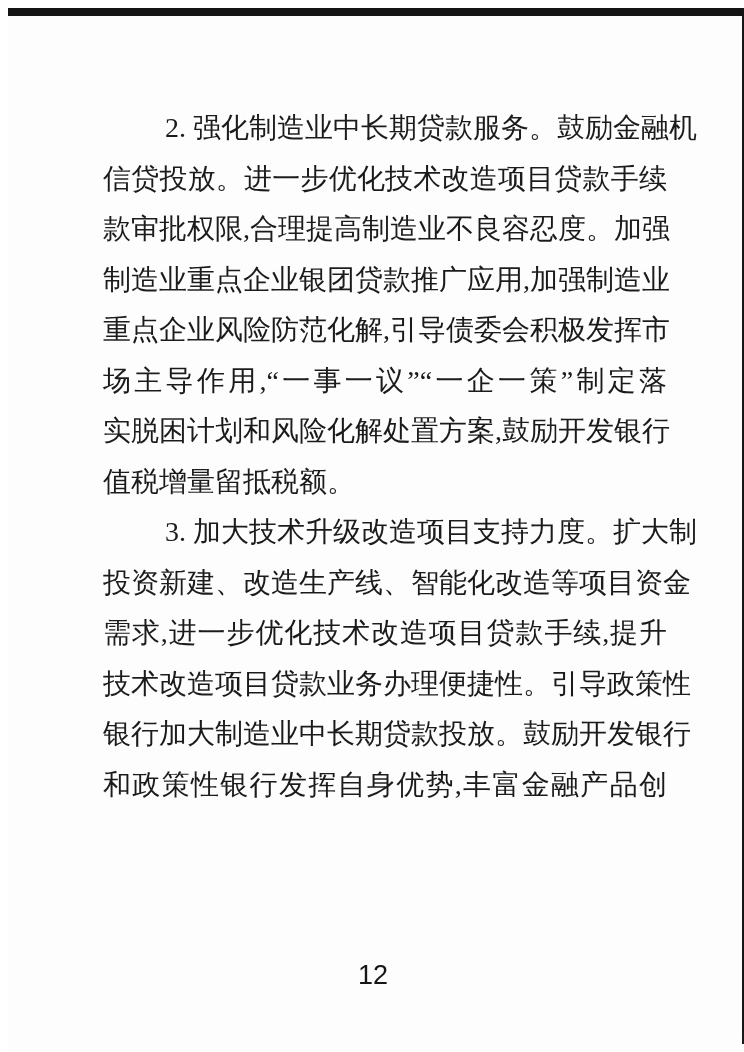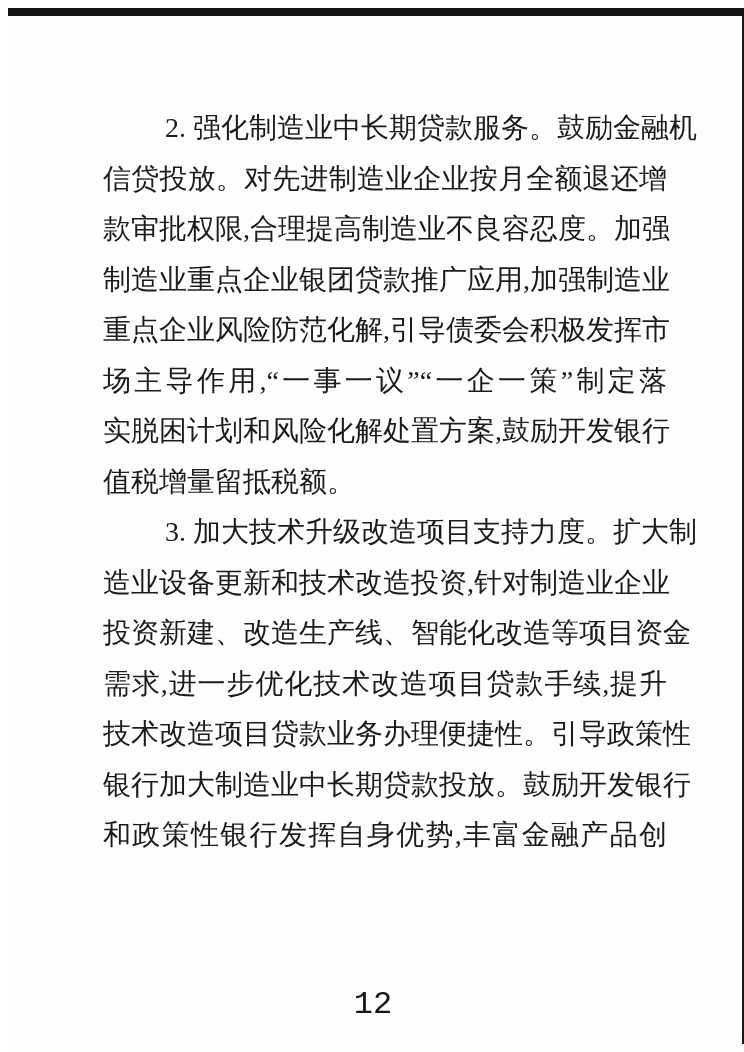--- a/index.html
+++ b/index.html
@@ -54,50 +54,49 @@
     overflow: visible;
   }
   .line.indent { text-indent: 62px; }
   .line.short {
     text-align: right;
     text-align-last: left;
   }
   
   .page-number {
     position: absolute;
-    left: 87px; top: 976px;
+    left: 87px; top: 946px;
     width: 556px; height: 34px;
     line-height: 34px;
     text-align: center;
-    font-family: Liberation Mono, monospace;
-    font-size: 32px;
+    font-family: Liberation Sans, sans-serif;
+    font-size: 27px;
     color: #161616;
   }
 </style>
 </head>
 <body>
 
 <div class="page">
 
   <div class="edge-top"></div>
   <div class="edge-right"></div>
   <div class="edge-right-cap"></div>
   <div class="edge-right-blob"></div>
 
   <div class="text-block">
     <div class="line indent">2. 强化制造业中长期贷款服务。鼓励金融机</div>
-    <div class="line">信贷投放。对先进制造业企业按月全额退还增</div>
+    <div class="line">信贷投放。进一步优化技术改造项目贷款手续</div>
     <div class="line">款审批权限,合理提高制造业不良容忍度。加强</div>
     <div class="line">制造业重点企业银团贷款推广应用,加强制造业</div>
     <div class="line">重点企业风险防范化解,引导债委会积极发挥市</div>
     <div class="line">场主导作用,“一事一议”“一企一策”制定落</div>
     <div class="line">实脱困计划和风险化解处置方案,鼓励开发银行</div>
     <div class="line short">值税增量留抵税额。</div>
     <div class="line indent">3. 加大技术升级改造项目支持力度。扩大制</div>
-    <div class="line">造业设备更新和技术改造投资,针对制造业企业</div>
     <div class="line">投资新建、改造生产线、智能化改造等项目资金</div>
     <div class="line">需求,进一步优化技术改造项目贷款手续,提升</div>
     <div class="line">技术改造项目贷款业务办理便捷性。引导政策性</div>
     <div class="line">银行加大制造业中长期贷款投放。鼓励开发银行</div>
     <div class="line">和政策性银行发挥自身优势,丰富金融产品创</div>
   </div>
 
   <div class="page-number">12</div>
 
 </div>

